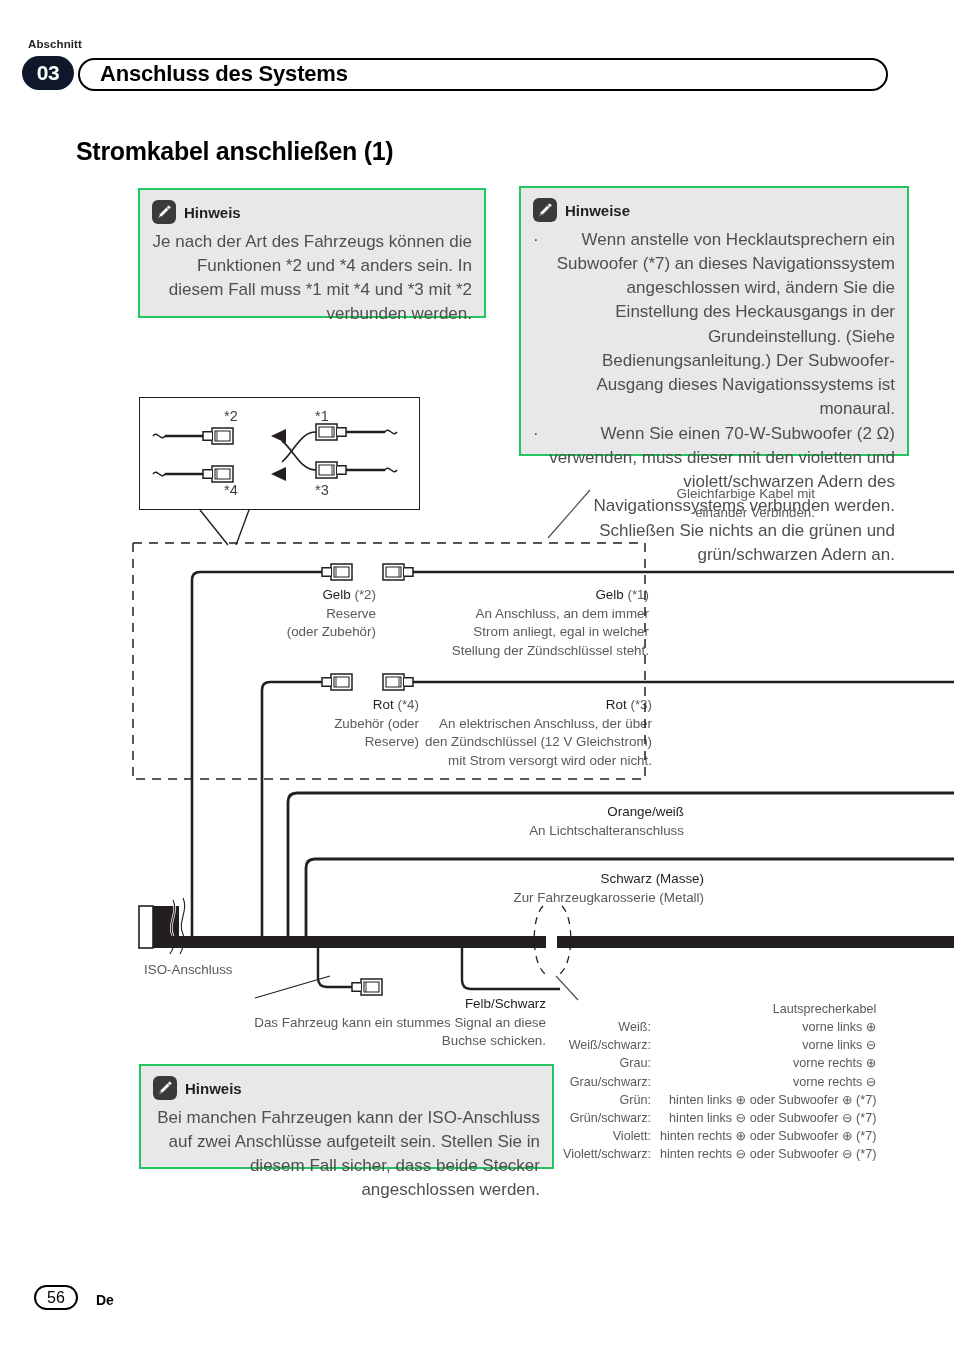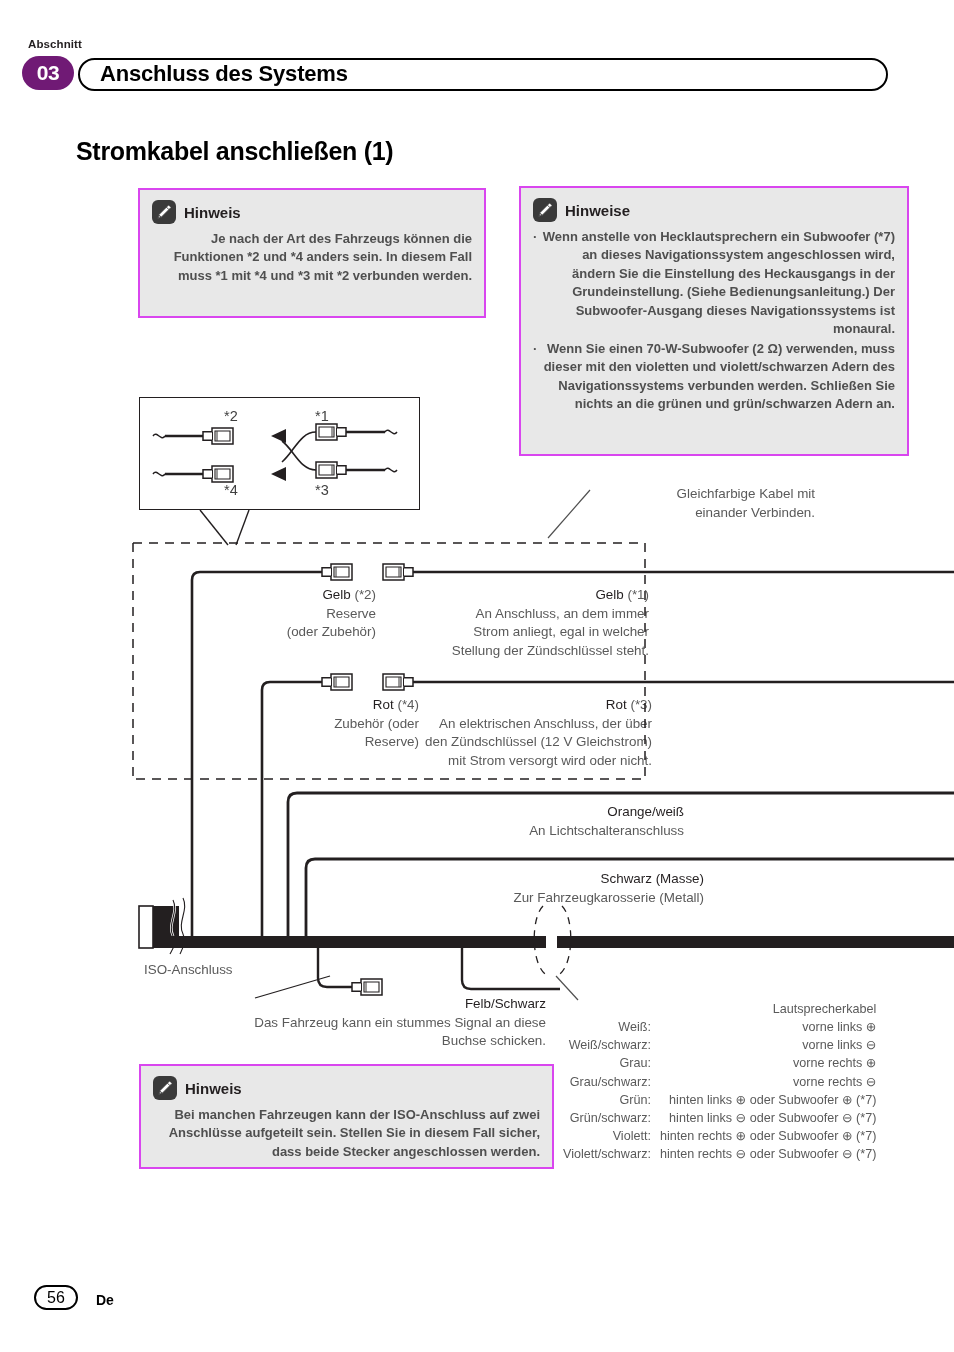--- a/index.html
+++ b/index.html
@@ -28,21 +28,21 @@
     font-weight: bold;
     letter-spacing: .1px;
     color: #231f20;
   }
   #section-badge {
     position: absolute;
     left: 22px;
     top: 56px;
     width: 52px;
     height: 34px;
-    background: #701a75;
+    background: #0f172a;
     border-radius: 17px / 17px;
     color: #ffffff;
     font-size: 21px;
     font-weight: bold;
     display: flex;
     align-items: center;
     justify-content: center;
     letter-spacing: -0.5px;
   }
   #section-title-pill {
@@ -71,21 +71,21 @@
     top: 137px;
     font-size: 25px;
     font-weight: bold;
     letter-spacing: -0.3px;
     color: #000000;
   }
   
   .note-box {
     position: absolute;
     background: #e8e8e8;
-    border: 2px solid #d946ef;
+    border: 2px solid #22c55e;
     box-sizing: border-box;
     padding: 10px 12px 12px 12px;
   }
   .note-head {
     display: flex;
     align-items: center;
     gap: 8px;
     margin-bottom: 6px;
   }
   .pencil-icon {
@@ -96,24 +96,23 @@
     position: relative;
     flex: 0 0 auto;
   }
   .pencil-icon svg { position: absolute; left: 3px; top: 3px; }
   .note-title {
     font-size: 15px;
     font-weight: bold;
     color: #231f20;
   }
   .note-body {
-    font-size: 13px;
+    font-size: 17px;
     line-height: 1.42;
     color: #4f4f4f;
-    font-weight: bold;
   }
   .note-body .bullet-row {
     display: flex;
     gap: 5px;
     margin-bottom: 1px;
   }
   .note-body .bullet-row .dot { flex: 0 0 auto; }
   #note-left  { left: 138px; top: 188px; width: 348px; height: 130px; }
   #note-right { left: 501px; top: 186px; width: 390px; height: 270px; margin-left: 18px; }
   #note-bottom{ left: 139px; top: 1064px; width: 415px; height: 105px; }

